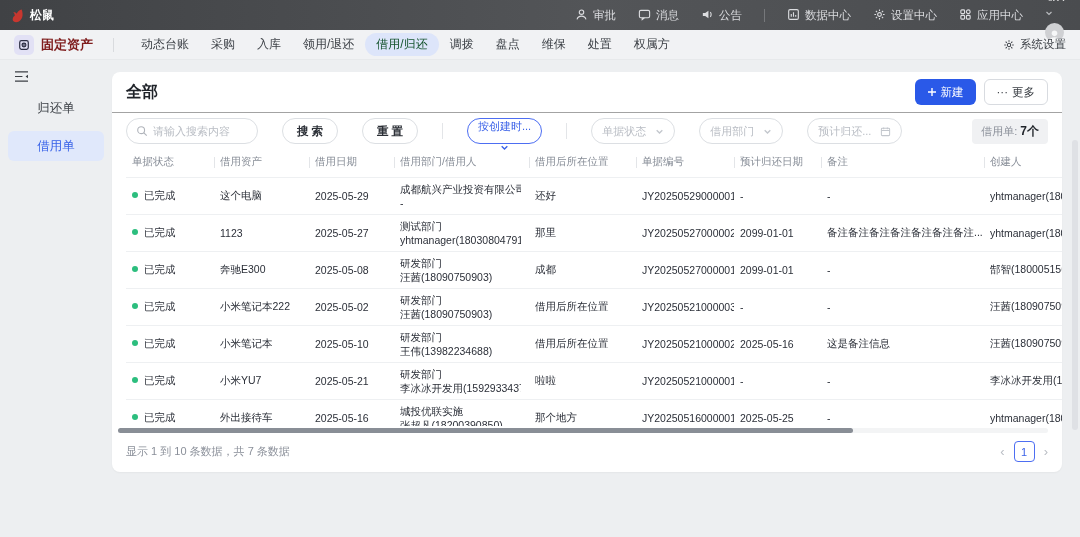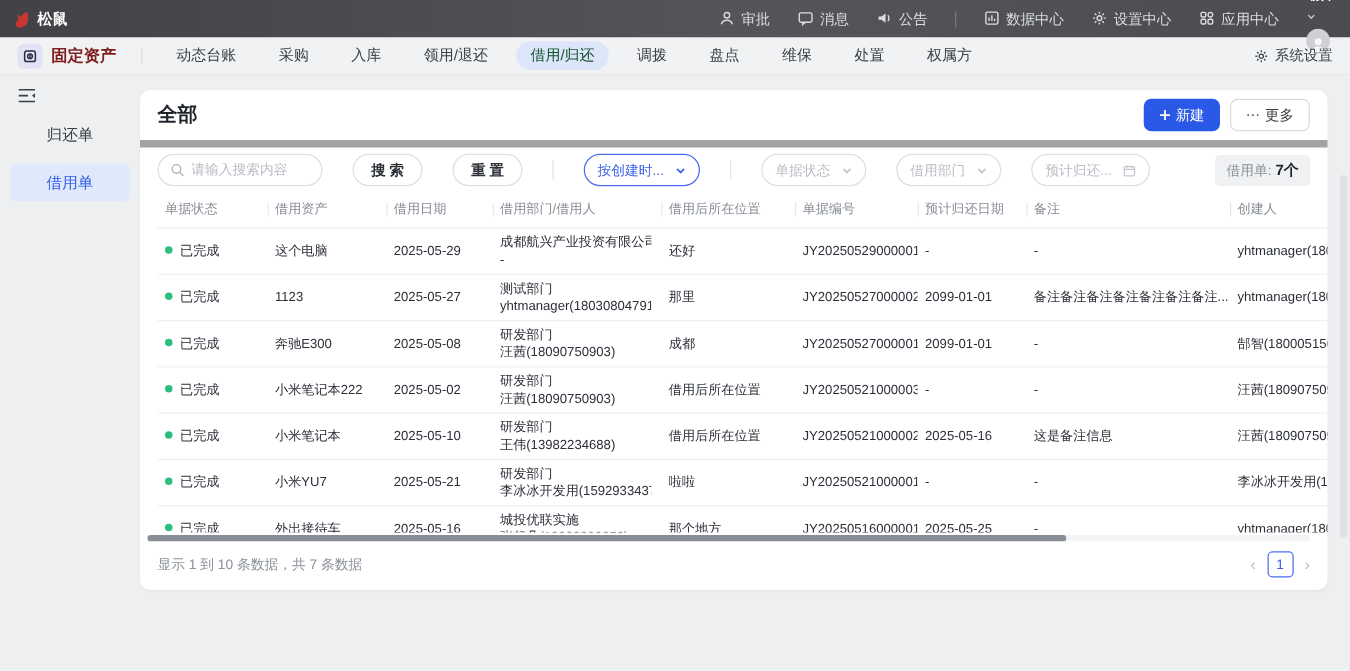--- a/index.html
+++ b/index.html
@@ -15,56 +15,56 @@
   .tb-item { display:flex; align-items:flex-start; gap:5px; cursor:pointer; white-space:nowrap; }
   .tb-divider { width:1px; height:13px; background:#76787b; }
   .tb-user { display:flex; align-items:flex-start; gap:6px; color:#fff; font-weight:bold; cursor:pointer;flex-direction:column; }
   .avatar { width:19px; height:19px; border-radius:50%; background:#cfd0d3; display:flex; align-items:flex-end; justify-content:center; overflow:hidden; }
 
   
   .appbar { height:30px; background:#f1f2f4; display:flex; align-items:center; padding:0 14px; border-bottom:1px solid #e7e9eb; }
   .app-title { display:flex; align-items:center; gap:7px; font-weight:bold; font-size:13px; color:#7f1d1d; }
   .app-icon { width:20px; height:20px; border-radius:5px; background:#e2e1f5; display:flex; align-items:center; justify-content:center; }
   .ab-divider { width:1px; height:14px; background:#d9dbde; margin:0 16px 0 20px; }
-  .menu { display:flex; gap:12px; align-items:center; }
+  .menu { display:flex; gap:0; align-items:center; }
   .menu-item { padding:3px 11px; font-size:12px; color:#3c4046; border-radius:13px; cursor:pointer; white-space:nowrap; }
   .menu-item.active { background:#dde5fa; color:#14532d; }
   .appbar-right { margin-left:auto; display:flex; align-items:center; gap:5px; font-size:11.5px; color:#3c4046; cursor:pointer; }
 
   
   .layout { display:flex; height:477px; position:relative; }
   .sidebar { width:112px; padding:8px 8px 0; flex:none; }
   .collapse-btn { margin:2px 0 10px 6px; cursor:pointer; color:#3c4046; width:16px; }
   .side-item { height:30px; display:flex; align-items:center; justify-content:center; font-size:12.5px;
     color:#3c4046; border-radius:6px; margin-bottom:8px; cursor:pointer; }
   .side-item.active { background:#e0e8fb; color:#3761e8; }
 
   
   .card { flex:1; margin:12px 18px 0 0; background:#fff; border-radius:8px; height:400px;
     display:flex; flex-direction:column; box-shadow:0 1px 2px rgba(0,0,0,.04); min-width:0; }
-  .card-header { display:flex; align-items:center; padding:7px 14px; border-bottom:6px solid #a3a3a3; }
+  .card-header { display:flex; align-items:center; padding:7px 14px; border-bottom:1px solid #a3a3a3; }
   .card-title { font-size:16px; font-weight:bold; color:#1f2329; }
   .header-actions { margin-left:auto; display:flex; gap:8px; }
   .btn-primary { background:#2a59e8; color:#fff; border:none; border-radius:6px; font-size:11.5px;
     padding:0 12px; height:26px; display:flex; align-items:center; gap:4px; cursor:pointer; font-family:inherit; }
   .btn-default { background:#fff; color:#3c4046; border:1px solid #d8dbe0; border-radius:6px; font-size:11.5px;
     padding:0 12px; height:26px; display:flex; align-items:center; gap:4px; cursor:pointer; font-family:inherit; }
 
   
   .filter-row { display:flex; align-items:center; gap:24px; padding:5px 14px 4px; }
   .search-box { width:132px; height:26px; border:1px solid #dcdfe3; border-radius:14px; display:flex;
     align-items:center; padding:0 9px; gap:5px; background:#fff; color:#b9bdc4; }
   .search-box input { border:none; outline:none; width:100%; font-size:11px; color:#333; font-family:inherit; }
   .search-box input::placeholder { color:#b9bdc4; }
   .pill-btn { height:26px; padding:0 11px; border:1px solid #dcdfe3; border-radius:14px; background:#fff;
     font-size:11.5px; font-weight:bold; color:#2b2f36; cursor:pointer; letter-spacing:3px; text-indent:3px; font-family:inherit; }
   .vdiv { width:1px; height:16px; background:#e3e5e8; }
   .pill-select { height:26px; padding:0 10px; border:1px solid #dcdfe3; border-radius:14px; display:flex;
     align-items:center; gap:9px; font-size:11px; color:#b9bdc4; background:#fff; cursor:pointer; white-space:nowrap; }
-  .pill-select.primary { border-color:#4d6ef2; color:#3b62e8; }
+  .pill-select.primary { border-color:#4d6ef2; color:#3b62e8;flex-direction:column; }
   .count-badge { margin-left:auto; background:#f0f1f3; border-radius:4px; padding:4px 9px; font-size:11px; color:#8a8f99; white-space:nowrap; }
   .count-badge b { color:#1f2329; font-size:12px; }
 
   
   .table-wrap { margin-left:14px; overflow:hidden; flex:1; }
   table { border-collapse:collapse; table-layout:fixed; width:1008px; font-size:10.5px; }
   col.c1{width:88px} col.c2{width:95px} col.c3{width:85px} col.c4{width:135px} col.c5{width:107px}
   col.c6{width:98px} col.c7{width:87px} col.c8{width:163px} col.c9{width:150px}
   th { text-align:left; color:#878d97; font-weight:normal; height:29px; border-bottom:1px solid #eef0f2;
     position:relative; padding:0 8px 0 6px; white-space:nowrap; overflow:hidden; }

